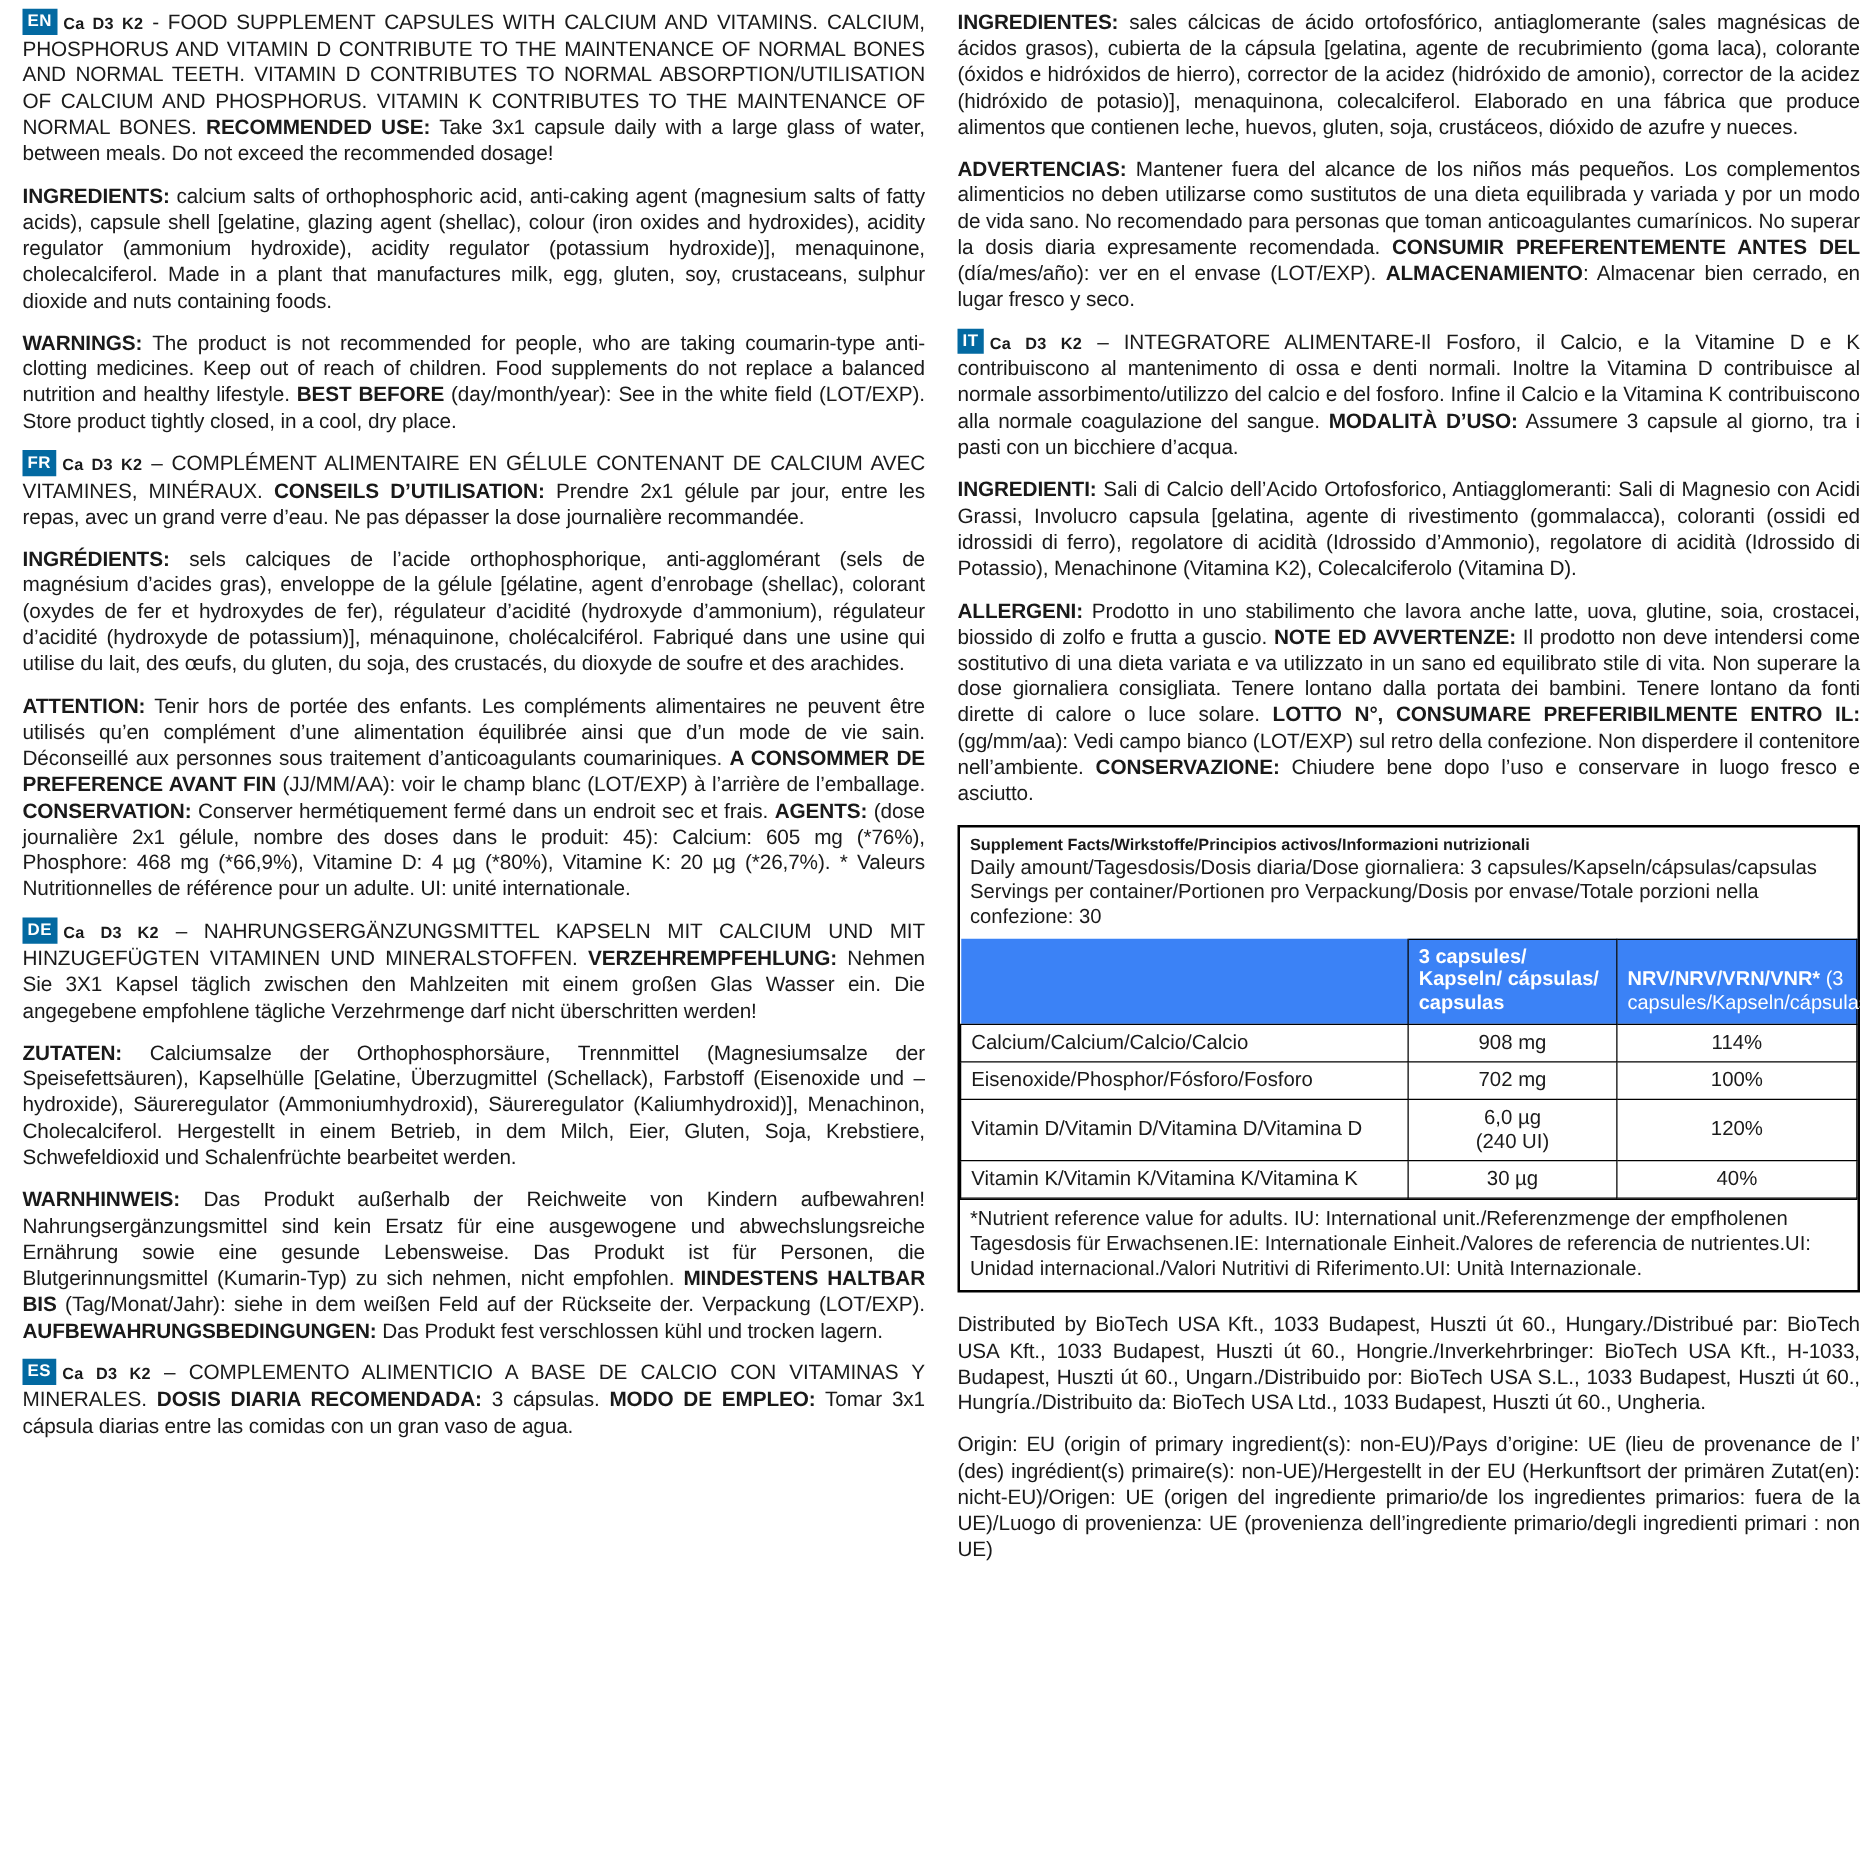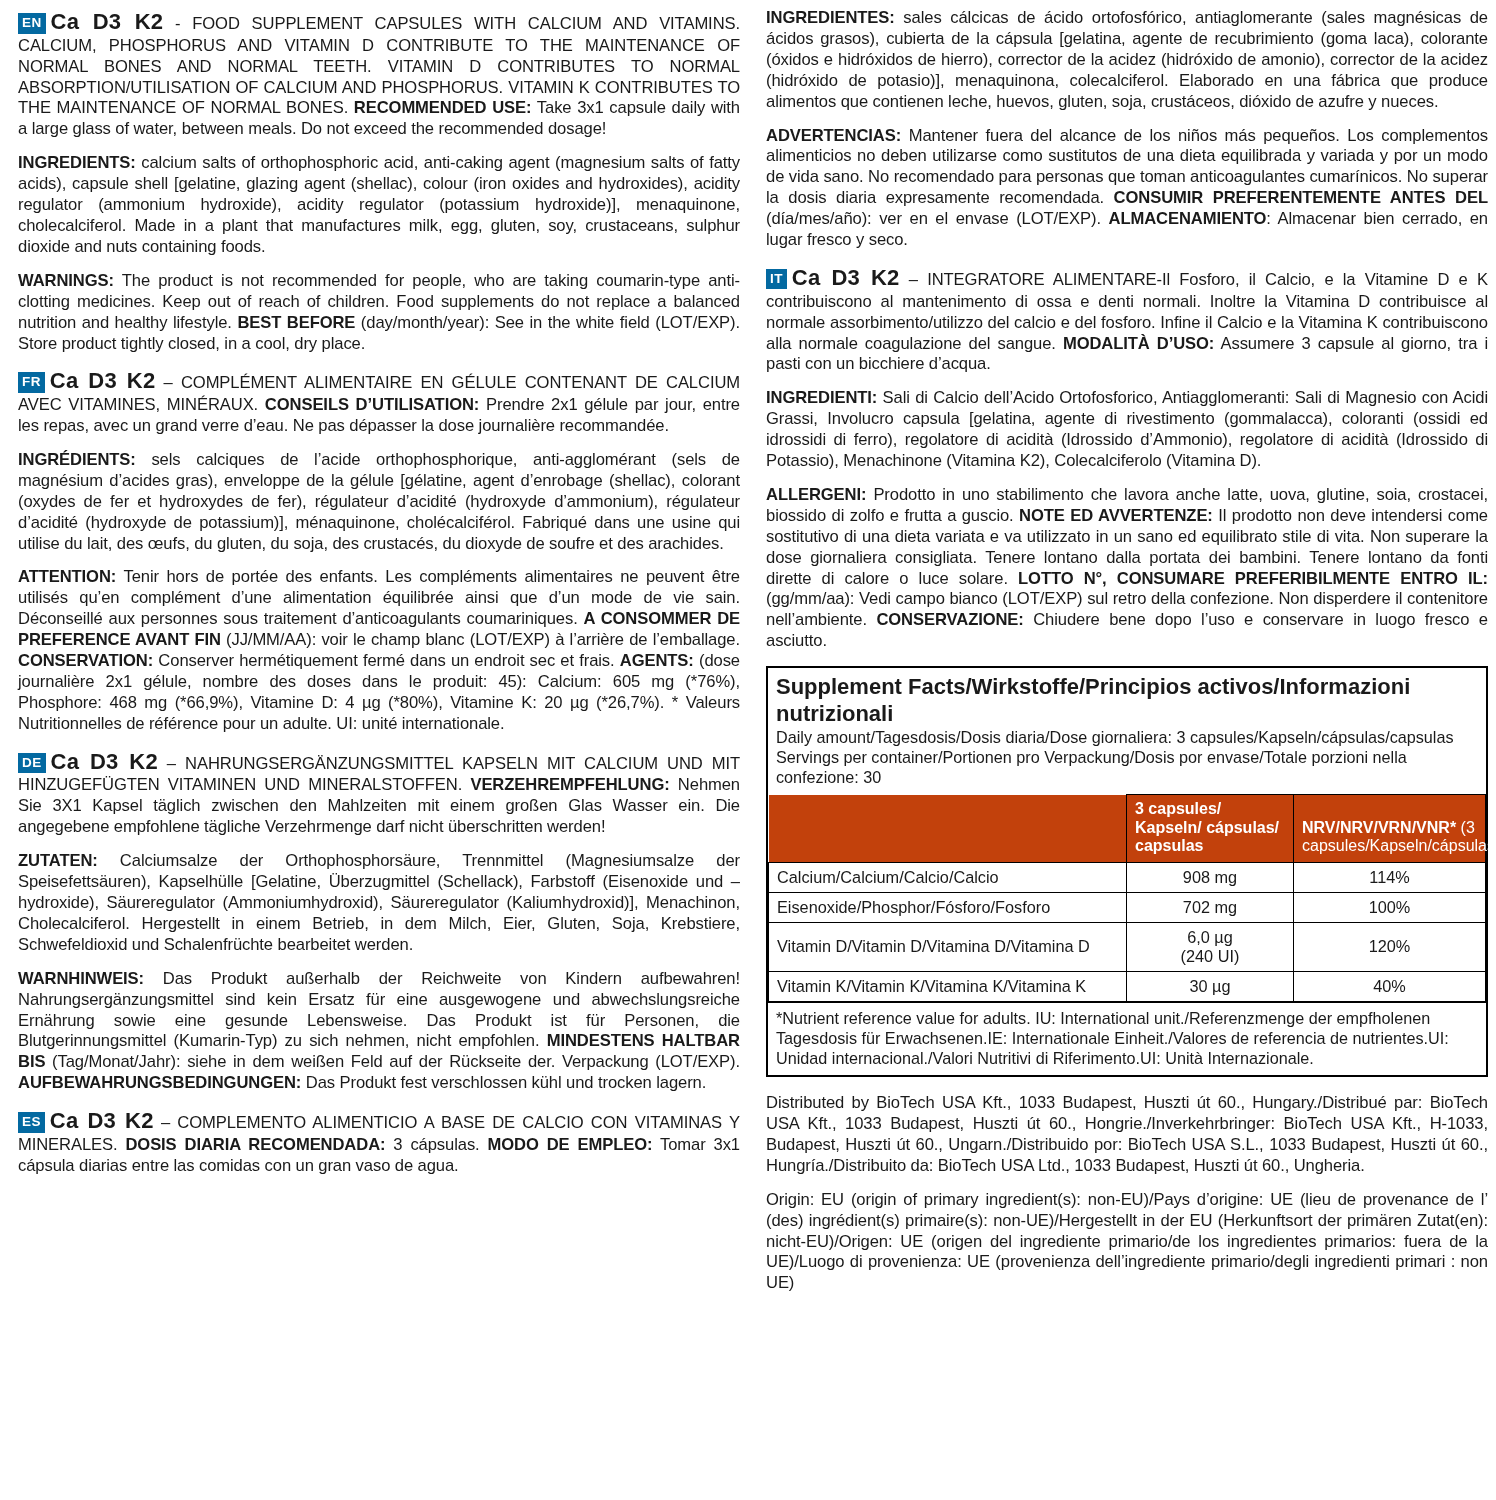--- a/index.html
+++ b/index.html
@@ -45,55 +45,55 @@
     font-size: 13.5px;
     line-height: 1;
     padding: 3px 4px 4px 4px;
     margin-right: 5px;
     position: relative;
     top: -2px;
     letter-spacing: 0.4px;
   }
   .prod {
     font-weight: bold;
-    font-size: 22px;
+    font-size: 13px;
     letter-spacing: 0.2px;
   }
   
   .facts {
     border: 2px solid #000;
     margin-top: 14px;
     margin-bottom: 16px;
   }
   .facts-head {
     padding: 6px 8px 7px 8px;
   }
   .facts-title {
     font-weight: bold;
-    font-size: 22px;
+    font-size: 13px;
     line-height: 1.2;
     margin-bottom: 1px;
   }
   .facts-sub {
     font-size: 16.2px;
     line-height: 1.22;
   }
   table.nut {
     border-collapse: collapse;
     width: 100%;
     table-layout: fixed;
   }
   table.nut td, table.nut th {
     border: 1.5px solid #000;
     padding: 5px 8px;
     font-size: 16.3px;
     vertical-align: middle;
   }
   table.nut thead th {
-    background: #c2410c;
+    background: #3b82f6;
     color: #fff;
     font-weight: bold;
     text-align: left;
     vertical-align: bottom;
     line-height: 1.16;
     font-size: 16px;
     padding-bottom: 6px;
   }
   table.nut thead th.blank {
     border-left: none;

